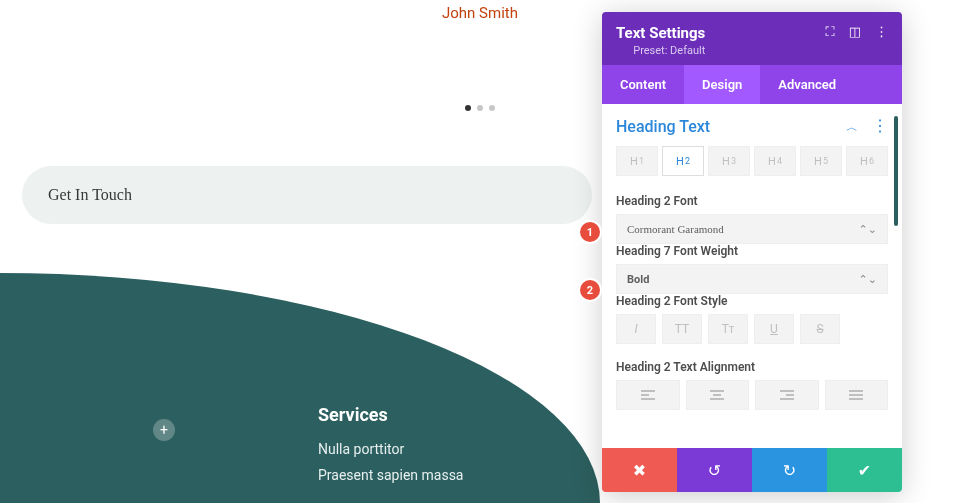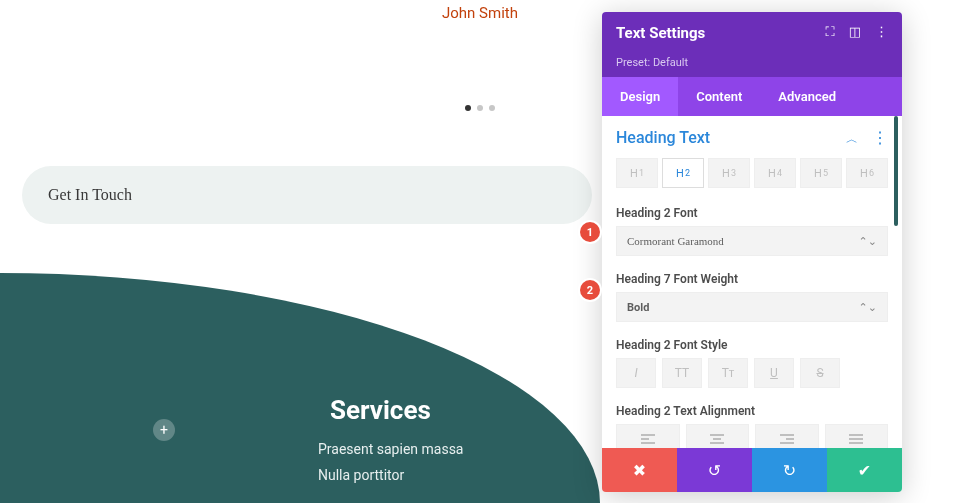--- a/index.html
+++ b/index.html
@@ -11,49 +11,49 @@
   .dots { position: absolute; top: 96px; left: 0; width: 100%; text-align: center; }
   .dots span { display: inline-block; width: 6px; height: 6px; border-radius: 50%; background: #c7c7c7; margin: 0 3px; }
   .dots span.active { background: #333; }
 
   .pill { position: absolute; top: 166px; left: 22px; width: 570px; height: 58px; background: #edf2f1; border-radius: 40px; display: flex; align-items: center; padding-left: 26px; font-family: Georgia, serif; color: #383838; font-size: 16px; }
 
   .wave { position: absolute; bottom: 0; left: 0; width: 600px; height: 230px; background: #2c5f5f; border-top-right-radius: 100% 230px; }
   .plus { position: absolute; left: 153px; bottom: 62px; width: 22px; height: 22px; border-radius: 50%; background: rgba(255,255,255,.25); color: #fff; display:flex; align-items:center; justify-content:center; font-size:14px; }
 
   .footer-col { position: absolute; left: 318px; bottom: 10px; color: #fff; }
-  .footer-col h3 { font-size: 26px; font-weight: 700; margin-bottom: 16px; margin-left: 12px; }
+  .footer-col h3 { font-size: 18px; font-weight: 700; margin-bottom: 16px; }
   .footer-col div { font-size: 14px; margin-bottom: 10px; color: #e7efef; }
 
   .contact-email { position: absolute; left: 620px; bottom: 13px; color: #2d2d2d; font-size: 14px; }
 
   
   .panel { position: absolute; right: 58px; top: 12px; width: 300px; height: 480px; background: #fff; box-shadow: 0 4px 30px rgba(0,0,0,.2); border-radius: 4px; overflow: hidden; display:flex; flex-direction:column; }
   .panel-header { background: #6c2eb9; color: #fff; padding: 12px 14px 8px; }
   .panel-header-row { display:flex; justify-content:space-between; align-items:flex-start; }
   .panel-title { font-size: 15px; font-weight: 700; }
-  .panel-preset { font-size: 11px; color: #d9c9f0; margin-top: 14px; }
+  .panel-preset { font-size: 11px; color: #d9c9f0; margin-top: 2px; text-align: right; }
   .panel-icons { display:flex; gap:14px; }
   .panel-icons span { font-size: 13px; cursor: pointer; }
 
   .tabs { background: #8e44e8; display:flex; }
   .tabs .tab { flex:0 0 auto; padding: 12px 18px; color: #fff; font-size: 13px; font-weight: 600; cursor:pointer; }
   .tabs .tab.active { background: #a259ff; }
 
   .panel-body { flex:1; overflow: hidden; padding: 12px 14px 0; }
-  .section-head { display:flex; justify-content:space-between; color:#2b87da; font-size:16px; font-weight: 500; margin-bottom: 10px; }
+  .section-head { display:flex; justify-content:space-between; align-items:center; color:#2b87da; font-size:16px; font-weight: 500; margin-bottom: 10px; }
   .section-head .chev { font-size:12px; margin-right:4px; }
   .section-head .dots3 { color:#2b87da; padding-left:6px; cursor:pointer; }
 
   .h-strip { display:flex; gap: 4px; margin-bottom: 18px; }
   .h-strip .hbtn { flex:1; height: 30px; display:flex; align-items:center; justify-content:center; background:#f3f3f3; border:1px solid #eee; color:#bfbfbf; font-size:11px; cursor:pointer; }
   .h-strip .hbtn.active { background:#fff; color:#2b87da; border-color:#ddd; }
 
   .field-label { font-size: 12px; font-weight: 600; color:#4d4d4d; margin-bottom: 6px; }
-  .select { width: 100%; height: 30px; background:#f3f3f3; border:1px solid #eee; display:flex; align-items:center; justify-content:space-between; padding: 0 10px; font-size: 11px; color:#5e5e5e; margin-bottom: 16px; cursor:pointer; }
+  .select { width: 100%; height: 30px; background:#f3f3f3; border:1px solid #eee; display:flex; align-items:center; justify-content:space-between; padding: 0 10px; font-size: 11px; color:#5e5e5e; cursor:pointer; }
   .select .caret { color:#888; font-size:11px; }
 
   .style-row { display:flex; gap:6px; margin-bottom: 16px; }
   .style-row .sbtn { width: 40px; height: 30px; background:#f3f3f3; border:1px solid #eee; display:flex; align-items:center; justify-content:center; color:#bfbfbf; font-size:12px; cursor:pointer; }
 
   .align-row { display:flex; gap:6px; margin-bottom: 12px; }
   .align-row .abtn { flex:1; height: 30px; background:#f3f3f3; border:1px solid #eee; display:flex; align-items:center; justify-content:center; color:#bfbfbf; cursor:pointer; }
   .align-row svg { width:14px; height:10px; }
 
   .panel-footer { display:flex; height: 44px; }
@@ -79,22 +79,22 @@
   <div class="dots">
     <span class="active"></span><span></span><span></span>
   </div>
   <div class="pill">Get In Touch</div>
 
   <div class="wave"></div>
   <div class="plus">+</div>
 
   <div class="footer-col">
     <h3>Services</h3>
+    <div>Nulla porttitor</div>
     <div>Praesent sapien massa</div>
-    <div>Nulla porttitor</div>
   </div>
 
   <div class="contact-email">hello@divitherapy.com</div>
 </div>
 
 <div class="panel">
   <div class="panel-header">
     <div class="panel-header-row">
       <div>
         <div class="panel-title">Text Settings</div>
@@ -102,22 +102,22 @@
       </div>
       <div class="panel-icons">
         <span>⛶</span>
         <span>◫</span>
         <span>⋮</span>
       </div>
     </div>
   </div>
 
   <div class="tabs">
+    <div class="tab">Content</div>
     <div class="tab active">Design</div>
-    <div class="tab">Content</div>
     <div class="tab">Advanced</div>
   </div>
 
   <div class="panel-body">
     <div class="section-head">
       <span>Heading Text</span>
       <span>
         <span class="chev">︿</span>
         <span class="dots3">⋮</span>
       </span>

